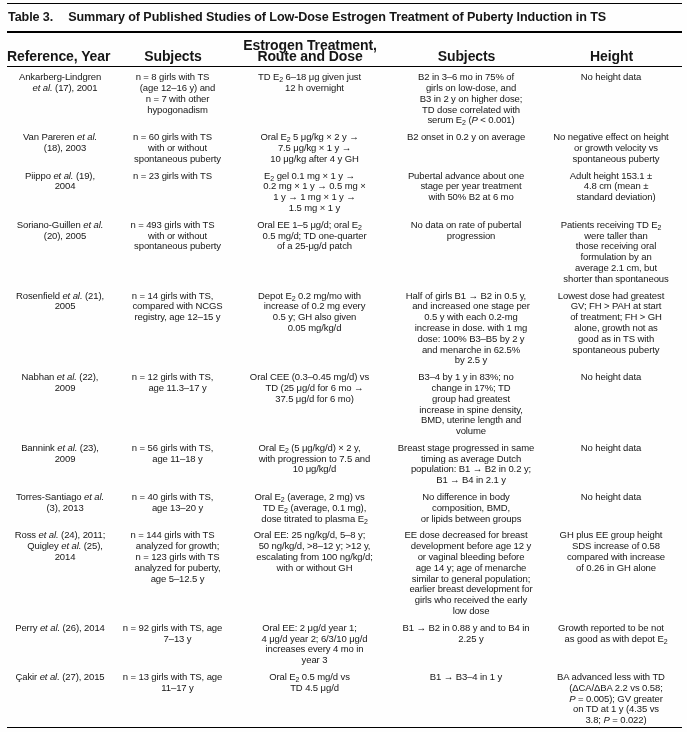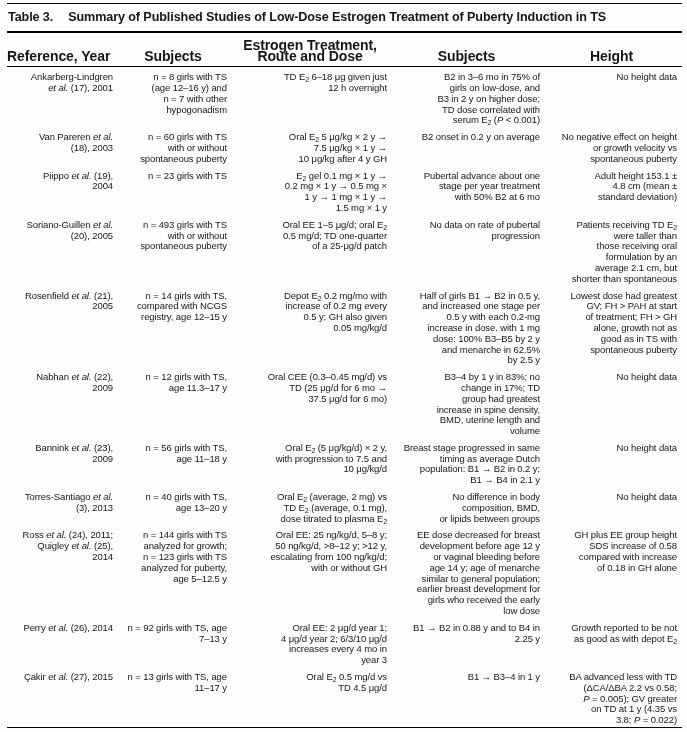--- a/index.html
+++ b/index.html
@@ -30,21 +30,21 @@
     font-size:14px; font-weight:bold; letter-spacing:-0.1px;
     vertical-align:bottom; text-align:center;
     line-height:10.6px; white-space:pre-line;
     padding:7px 4px 5px 0;
     border-bottom:1.4px solid #000;
   }
   th.first { text-align:left; }
   td {
     font-size:9.5px; letter-spacing:-0.1px;
     line-height:10.8px;
-    vertical-align:top; text-align:right;
+    vertical-align:top; text-align:center;
     white-space:pre-line;
     padding:0 5px 6px 10px;
     text-indent:-10px;
   }
   tbody tr:first-child td { padding-top:5px; }
   td sub { font-size:7px; line-height:0; vertical-align:-1.5px; }
   .bottomline { position:absolute; left:7px; right:5px; bottom:4px; border-top:1.6px solid #000; }
 </style>
 </head>
 <body>
@@ -222,21 +222,21 @@
 development before age 12 y
 or vaginal bleeding before
 age 14 y; age of menarche
 similar to general population;
 earlier breast development for
 girls who received the early
 low dose</td>
           <td>GH plus EE group height
 SDS increase of 0.58
 compared with increase
-of 0.18 in GH alone</td>
+of 0.26 in GH alone</td>
         </tr>
         <tr>
           <td>Perry <i>et al.</i> (26), 2014</td>
           <td>n = 92 girls with TS, age
 7–13 y</td>
           <td>Oral EE: 2 μg/d year 1;
 4 μg/d year 2; 6/3/10 μg/d
 increases every 4 mo in
 year 3</td>
           <td>B1 → B2 in 0.88 y and to B4 in

